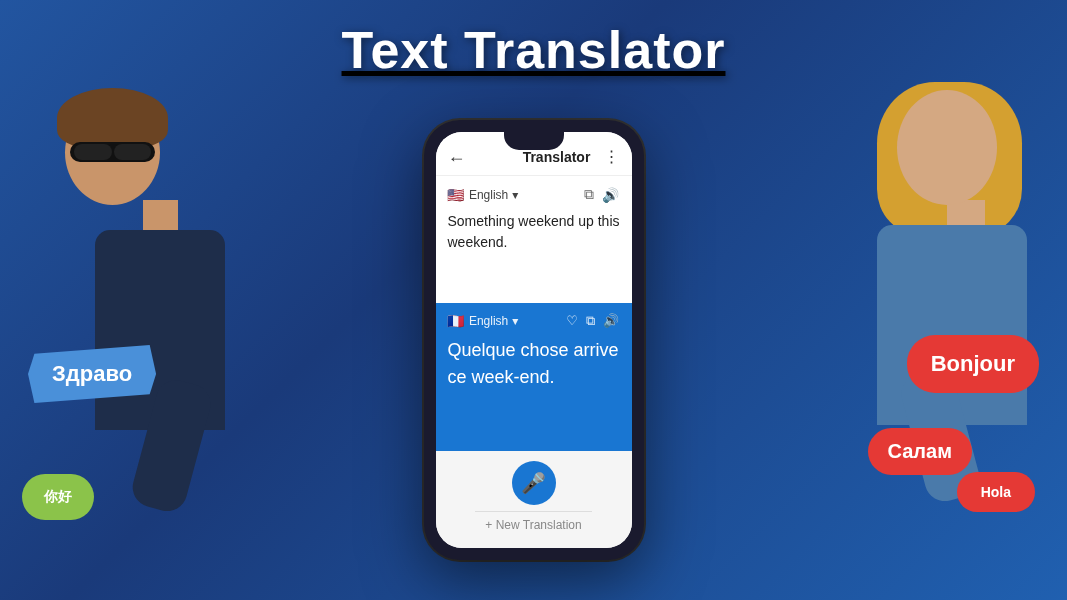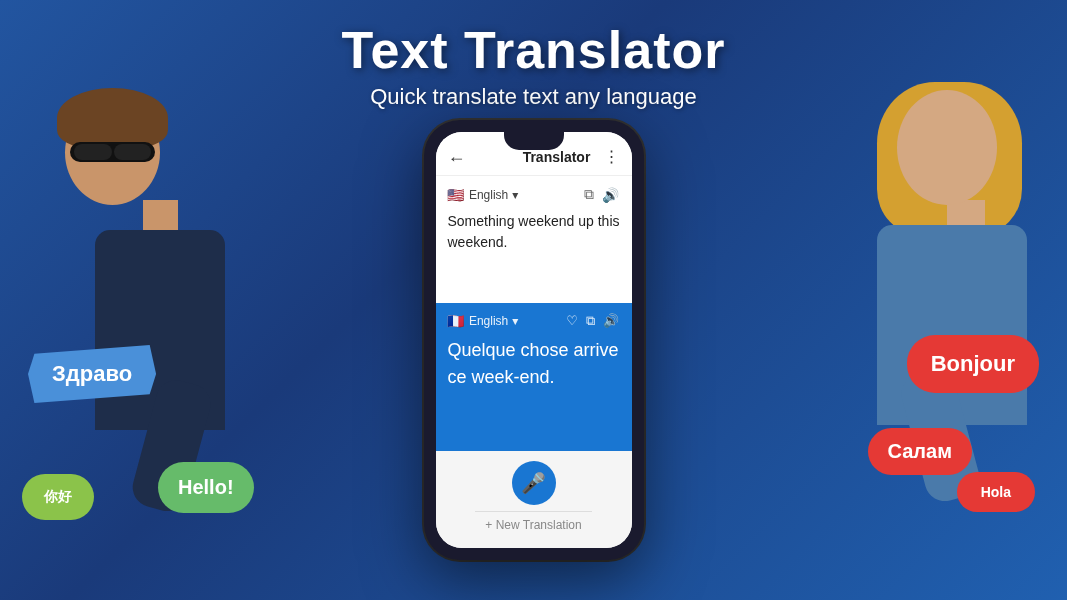--- a/index.html
+++ b/index.html
@@ -21,20 +21,21 @@
     }
 
     
     .header {
       position: absolute;
       top: 20px;
       left: 0;
       right: 0;
       text-align: center;
       z-index: 10;
+      text-decoration: underline;
     }
 
     .main-title {
       font-size: 52px;
       font-weight: 900;
       color: white;
       text-shadow: 2px 2px 8px rgba(0,0,0,0.5);
       letter-spacing: 1px;
     }
 
@@ -419,21 +420,20 @@
     <div class="fig-neck-r"></div>
     <div class="fig-body-r" style="position:relative;">
       <div class="fig-arm-r">
         
       </div>
     </div>
   </div>
 
   <div class="header">
     <div class="main-title">Text Translator</div>
-    <div class="subtitle">Quick translate text any language</div>
   </div>
 
   <div class="phone-container">
     <div class="phone">
       <div class="phone-notch"></div>
       <div class="phone-screen">
 
         <div class="app-header">
           <span class="app-back">←</span>
           <span class="app-title">Translator</span>
@@ -485,23 +485,20 @@
   </div>
 
   <div class="bubble" style="background:#4a90d9; left:28px; top:345px; font-size:22px; padding:16px 24px; clip-path: polygon(5% 15%, 95% 0%, 100% 50%, 95% 85%, 5% 100%, 0% 50%); border-radius:0;">
     <span>Здраво</span>
   </div>
 
   <div class="bubble" style="background:#8bc34a; left:22px; top:462px; font-size:14px; padding:14px 22px; border-radius:28px;margin-top:12px;">
     <span>你好</span>
   </div>
 
-  <div class="bubble" style="background:#66bb6a; left:158px; top:462px; font-size:20px; padding:14px 20px; border-radius:28px;">
-    <span>Hello!</span>
-  </div>
 
   <div class="bubble" style="background:#e53935; right:28px; top:335px; font-size:22px; padding:16px 24px; border-radius:28px;">
     <span>Bonjour</span>
   </div>
 
   <div class="bubble" style="background:#e53935; right:95px; top:428px; font-size:20px; padding:12px 20px; border-radius:28px;">
     <span>Салам</span>
   </div>
 
   <div class="bubble" style="background:#e53935; right:32px; top:472px; font-size:14px; padding:12px 24px; border-radius:28px;">

